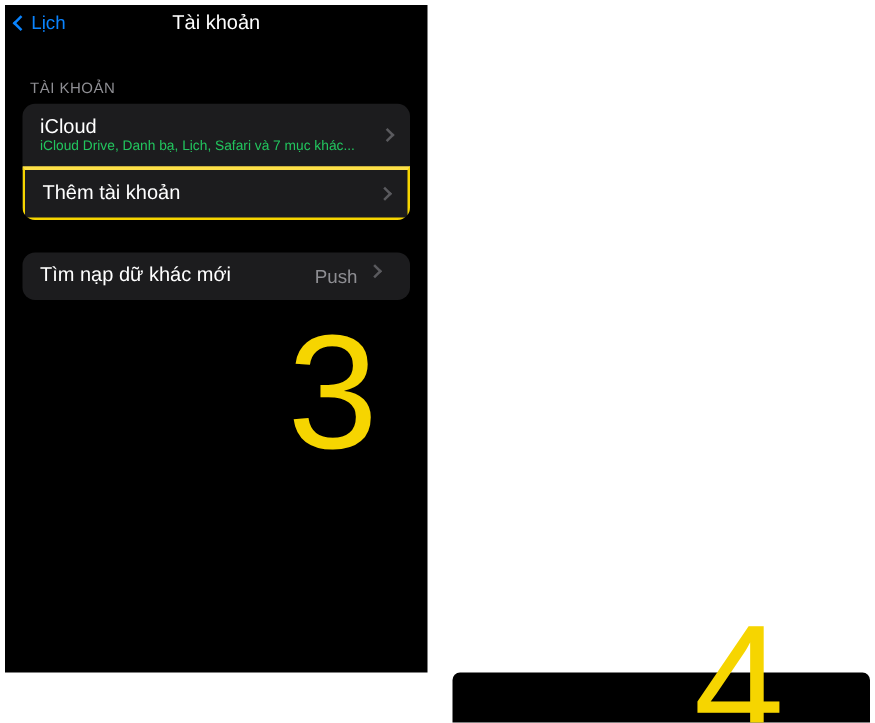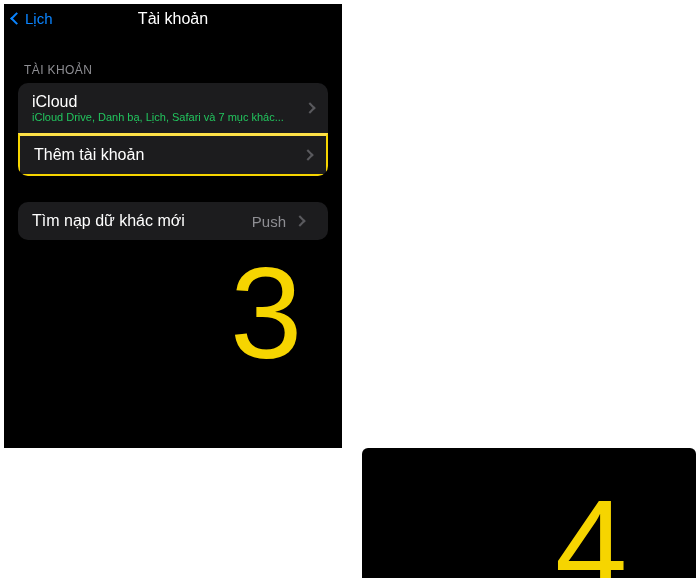--- a/index.html
+++ b/index.html
@@ -12,35 +12,35 @@
       overflow: hidden;
     }
     .scene { position: absolute; }
     .phone {
       background: #000;
       color: #fff;
       position: relative;
     }
     
     .screen3 {
-      left: 4px; top: 4px; width: 338px; height: 444px;
+      left: 4px; top: 4px; width: 338px; height: 534px;
     }
     .screen3 .header { display:flex; align-items:center; padding: 6px 8px 10px; }
     .back-link { color: #0a84ff; font-size: 15px; display:flex; align-items:center; cursor:pointer; }
     .back-chevron { display:inline-block; width:9px; height:9px; border-left:2px solid #0a84ff; border-bottom:2px solid #0a84ff; transform: rotate(45deg); margin-right:4px;}
     .screen3 .title { position:absolute; left:0; right:0; text-align:center; font-size:16px; color:#fff; font-weight:500; pointer-events:none;}
     .section-header { color:#8e8e93; font-size:12px; padding: 26px 20px 6px; letter-spacing:0.4px; }
     .cell-group { background:#1c1c1e; border-radius:10px; margin:0 14px; overflow:hidden; }
     .cell { padding: 10px 14px; display:flex; align-items:center; justify-content:space-between; position:relative; cursor:pointer; }
     .cell + .cell { border-top:3px solid #fde047; }
     .cell-main {}
     .cell-title { color:#fff; font-size:16px; }
     .cell-sub { color:#22c55e; font-size:11px; margin-top:0; }
     .chevron { width:8px; height:8px; border-right:2px solid #5a5a5e; border-top:2px solid #5a5a5e; transform: rotate(45deg); }
-    .cell-value { color:#8e8e93; font-size:15px; margin-right:10px; display:flex; align-items:center; gap:10px;}
+    .cell-value { color:#8e8e93; font-size:15px; margin-right:10px; display:flex; gap:10px;}
     .highlight { border:2px solid #f6d500; }
     .gap { height:26px; }
     .big-num { position:absolute; color:#f6d500; font-size:130px; font-weight:400; }
     .num3 { left:230px; top:238px; }
     .num4 { left:555px; top:470px; }
 
     
     .screen4 { left: 362px; top: 4px; width: 334px; height: 570px; border-radius:6px;}
     .screen4 .header { display:flex; align-items:center; padding: 8px 8px 12px; }
   </style>

